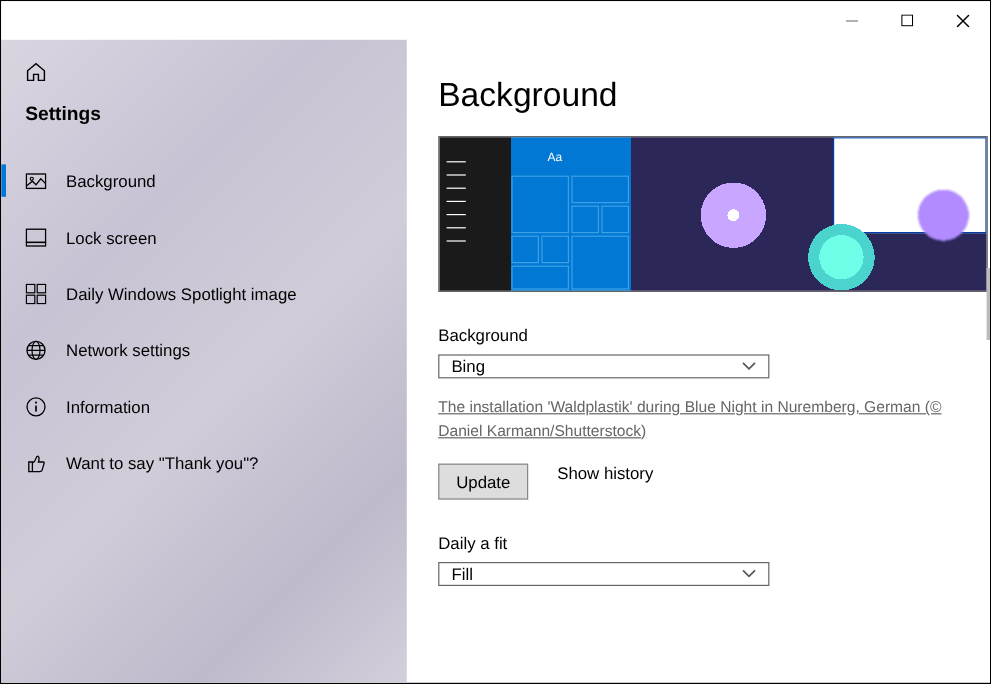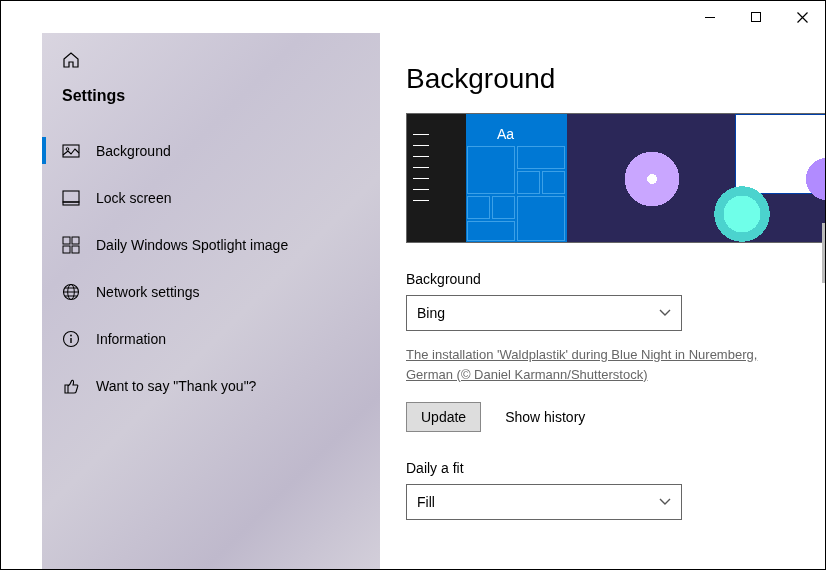--- a/index.html
+++ b/index.html
@@ -1,19 +1,19 @@
 <!DOCTYPE html>
 <html><head>
 <meta charset="utf-8">
 <style>
 * { margin: 0; padding: 0; box-sizing: border-box; font-family: "Segoe UI", Arial, sans-serif; }
 html, body { width: 826px; height: 570px; overflow: hidden; }
 .window {
   width: 826px; height: 570px; display: flex; flex-direction: column;
-  border: 1px solid #000; background: #fff; padding-left: 41px;
+  border: 1px solid #000; background: #fff;
 }
 .titlebar {
   height: 32px; display: flex; justify-content: flex-end; align-items: center;
   background: #fff;
 }
 .tb-btn {
   width: 46px; height: 32px; display: flex; align-items: center; justify-content: center;
   font-size: 11px; color: #000;
 }
 .body { flex: 1; display: flex; overflow: hidden; }
@@ -39,41 +39,41 @@
   flex: 1; padding: 30px 26px 0 26px; overflow-y: auto; position: relative;
 }
 .page-title { font-size: 28px; font-weight: 400; margin-bottom: 18px; }
 .preview {
   width: 458px; height: 130px; border: 1px solid #666; position: relative; overflow: hidden;
   background: linear-gradient(90deg, #1a1a1a 0 13%, #0078d4 13% 35%, #2b2758 35% 100%);
 }
 .preview .left-ticks { position: absolute; left: 6px; top: 10px; }
 .preview .left-ticks div { width: 16px; height: 1px; background: #fff; margin: 10px 0; }
 .preview .tile-area { position: absolute; left: 60px; top: 0; width: 100px; height: 130px; }
-.preview .tile-area .aa { color: #fff; font-size: 14px; position: absolute; left: 30px; top: 12px; }
+.preview .tile-area .aa { color: #fff; font-size: 10px; position: absolute; left: 30px; top: 12px; }
 .preview .tile-area .grid {
   position: absolute; left: 0; top: 32px; width: 100px; height: 96px;
 }
 .preview .tile-area .grid div { position: absolute; border: 1px solid #3ca0e7; }
 .preview .flower { position: absolute; border-radius: 50%; }
 .preview .f1 { left: 210px; top: 30px; width: 70px; height: 70px;
   background: radial-gradient(circle, #fff 0 10%, #c9a6ff 10% 55%, transparent 55%); filter: blur(0.5px); }
 .preview .f2 { left: 300px; top: 70px; width: 70px; height: 60px;
   background: radial-gradient(circle, #6fffe9 0 40%, #4bd3ce 40% 60%, transparent 60%); filter: blur(0.6px);}
 .preview .f3 { left: 390px; top: 35px; width: 60px; height: 60px;
   background: radial-gradient(circle, #b18bff 0 50%, transparent 50%); filter: blur(0.7px);}
 .preview .white-box { position:absolute; right:0; top:0; width: 128px; height:80px; background:#fff; border:1px solid #0040aa;}
 .section-label { font-size: 14px; margin-top: 28px; margin-bottom: 8px; color: #000; }
 .dropdown {
-  width: 276px; height: 36px; border: 1px solid #666; display: flex; align-items: center;
+  width: 276px; height: 20px; border: 1px solid #666; display: flex; align-items: center;
   justify-content: space-between; padding: 0 10px; font-size: 14px; background: #fff;
 }
 .dropdown .chev { font-size: 12px; color: #333; }
 .caption { font-size: 13px; color: #666; margin-top: 14px; line-height: 1.5; max-width: 450px; text-decoration: underline; }
-.btn-row { margin-top: 18px; display: flex; align-items: center; gap: 24px; }
+.btn-row { margin-top: 18px; display: flex; align-items: flex-start; gap: 24px; }
 .update-btn {
   border: 1px solid #888; background: #ddd; padding: 6px 14px; font-size: 14px;
 }
 .link { color: #000000; font-size: 14px; }
 .scrollbar-indicator {
   position: absolute; right: 0; top: 190px; width: 3px; height: 60px; background: #bbb;
 }
 </style>
 </head>
 <body>

